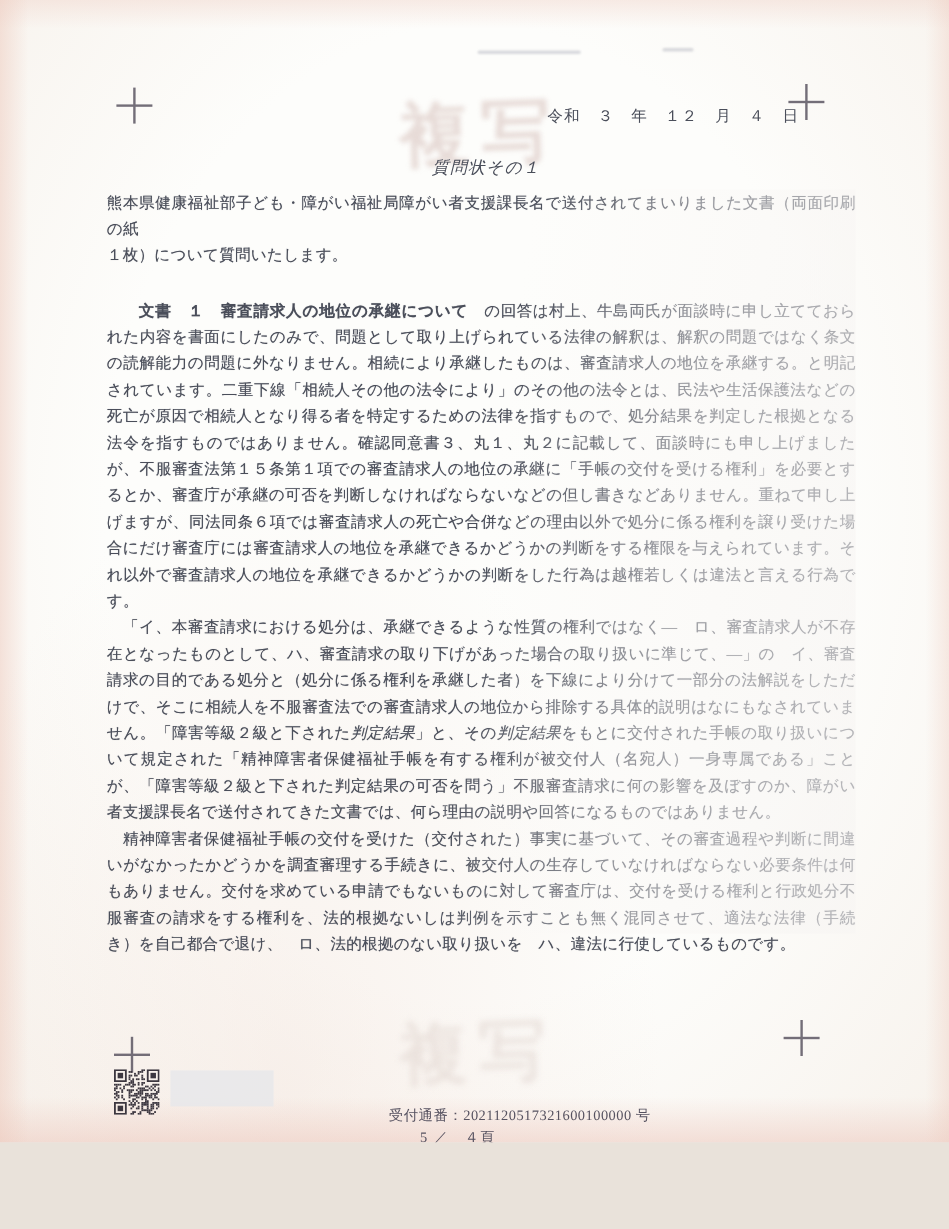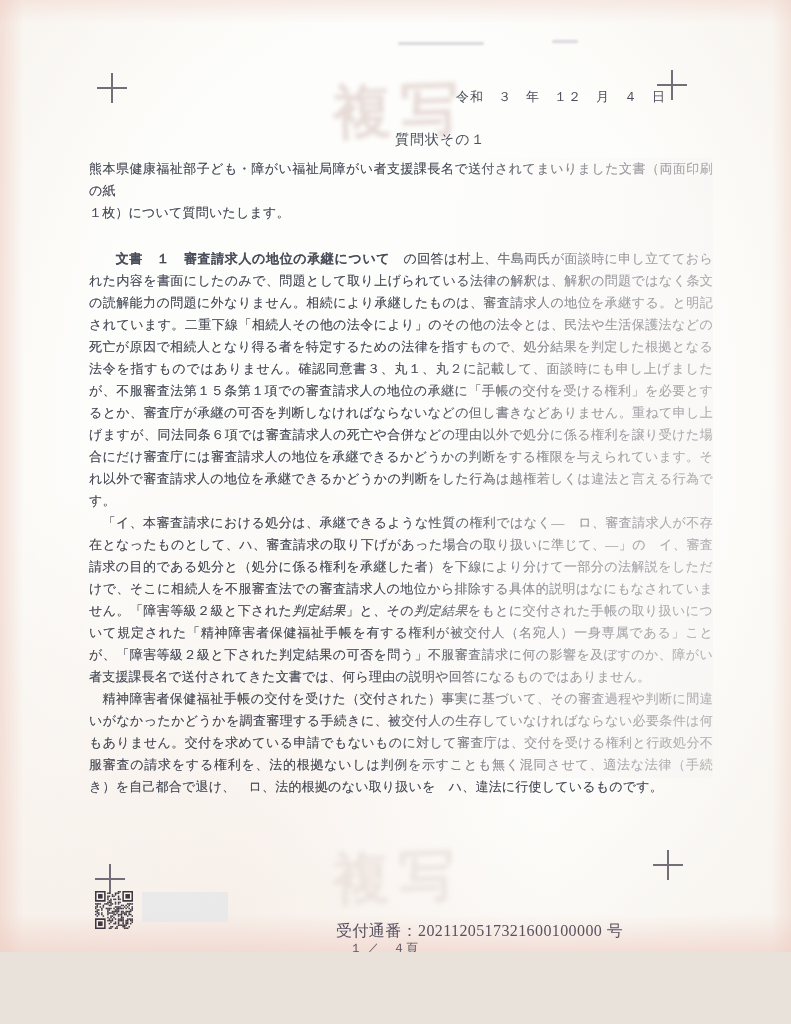--- a/index.html
+++ b/index.html
@@ -29,37 +29,37 @@
   
   .cropmark{position:absolute;width:30px;height:30px;opacity:.85;}
   .cropmark::before{content:"";position:absolute;left:0;right:0;top:14px;height:1.6px;background:#5c5663;}
   .cropmark::after{content:"";position:absolute;top:0;bottom:0;left:14px;width:1.6px;background:#5c5663;}
   .cm-tl{left:97px;top:73px;}
   .cm-tr{left:657px;top:70px;}
   .cm-bl{left:95px;top:864px;}
   .cm-br{left:653px;top:850px;}
   
   .date-line{position:absolute;left:456px;top:88px;font-size:13px;letter-spacing:1px;white-space:nowrap;}
-  .doc-title{position:absolute;left:395px;top:131px;font-size:14px;letter-spacing:1px;white-space:nowrap;}
+  .doc-title{position:absolute;left:360px;top:131px;font-size:14px;letter-spacing:1px;white-space:nowrap;font-style:italic;}
   
   .body-text{position:absolute;left:89px;top:158px;width:624px;font-size:13px;line-height:22px;
     text-align:justify;letter-spacing:.2px;text-shadow:0 0 .6px rgba(74,78,90,.55);}
   .body-text p{margin:0;}
   .body-text p.p-main{margin-top:24px;}
   .body-text p.p-main ~ p{margin-top:0;}
   .seg-b{font-weight:bold;font-family:"Liberation Sans","DejaVu Sans",sans-serif;letter-spacing:.5px;}
   .seg-i{font-style:italic;}
   
   .fade-overlay{position:absolute;left:89px;top:158px;width:624px;height:620px;pointer-events:none;
     background:linear-gradient(98deg, rgba(252,251,248,0) 50%, rgba(250,248,246,.45) 72%, rgba(247,245,243,.62) 94%);}
   
   .qr{position:absolute;left:95px;top:891px;width:38px;height:38px;}
   .qr svg{display:block;width:100%;height:100%;}
   .stamp{position:absolute;left:142px;top:892px;width:86px;height:30px;background:#e7e8eb;filter:blur(.6px);opacity:.8;}
-  .reception{position:absolute;left:336px;top:921px;font-size:16px;letter-spacing:.4px;color:#565260;white-space:nowrap;}
+  .reception{position:absolute;left:324px;top:921px;font-size:12px;letter-spacing:.4px;color:#565260;white-space:nowrap;}
   .page-indicator{position:absolute;left:350px;top:940px;font-size:12px;letter-spacing:1px;color:#565260;white-space:nowrap;}
 </style>
 </head>
 <body>
 
 <div class="page">
 
   <div class="streak s1"></div>
   <div class="streak s2"></div>
 
@@ -294,15 +294,15 @@
             <rect x="21" y="24" width="1" height="1"></rect>
           </g>
       </g>
     </svg>
   </div>
   <div class="stamp"></div>
 
   <div class="reception">
     <span>受付通番：</span><span>2021120517321600100000</span>&nbsp;<span>号</span>
   </div>
-  <div class="page-indicator">１ ／　４頁</div>
+  <div class="page-indicator">5 ／　４頁</div>
 
 </div>
 
 </body></html>

